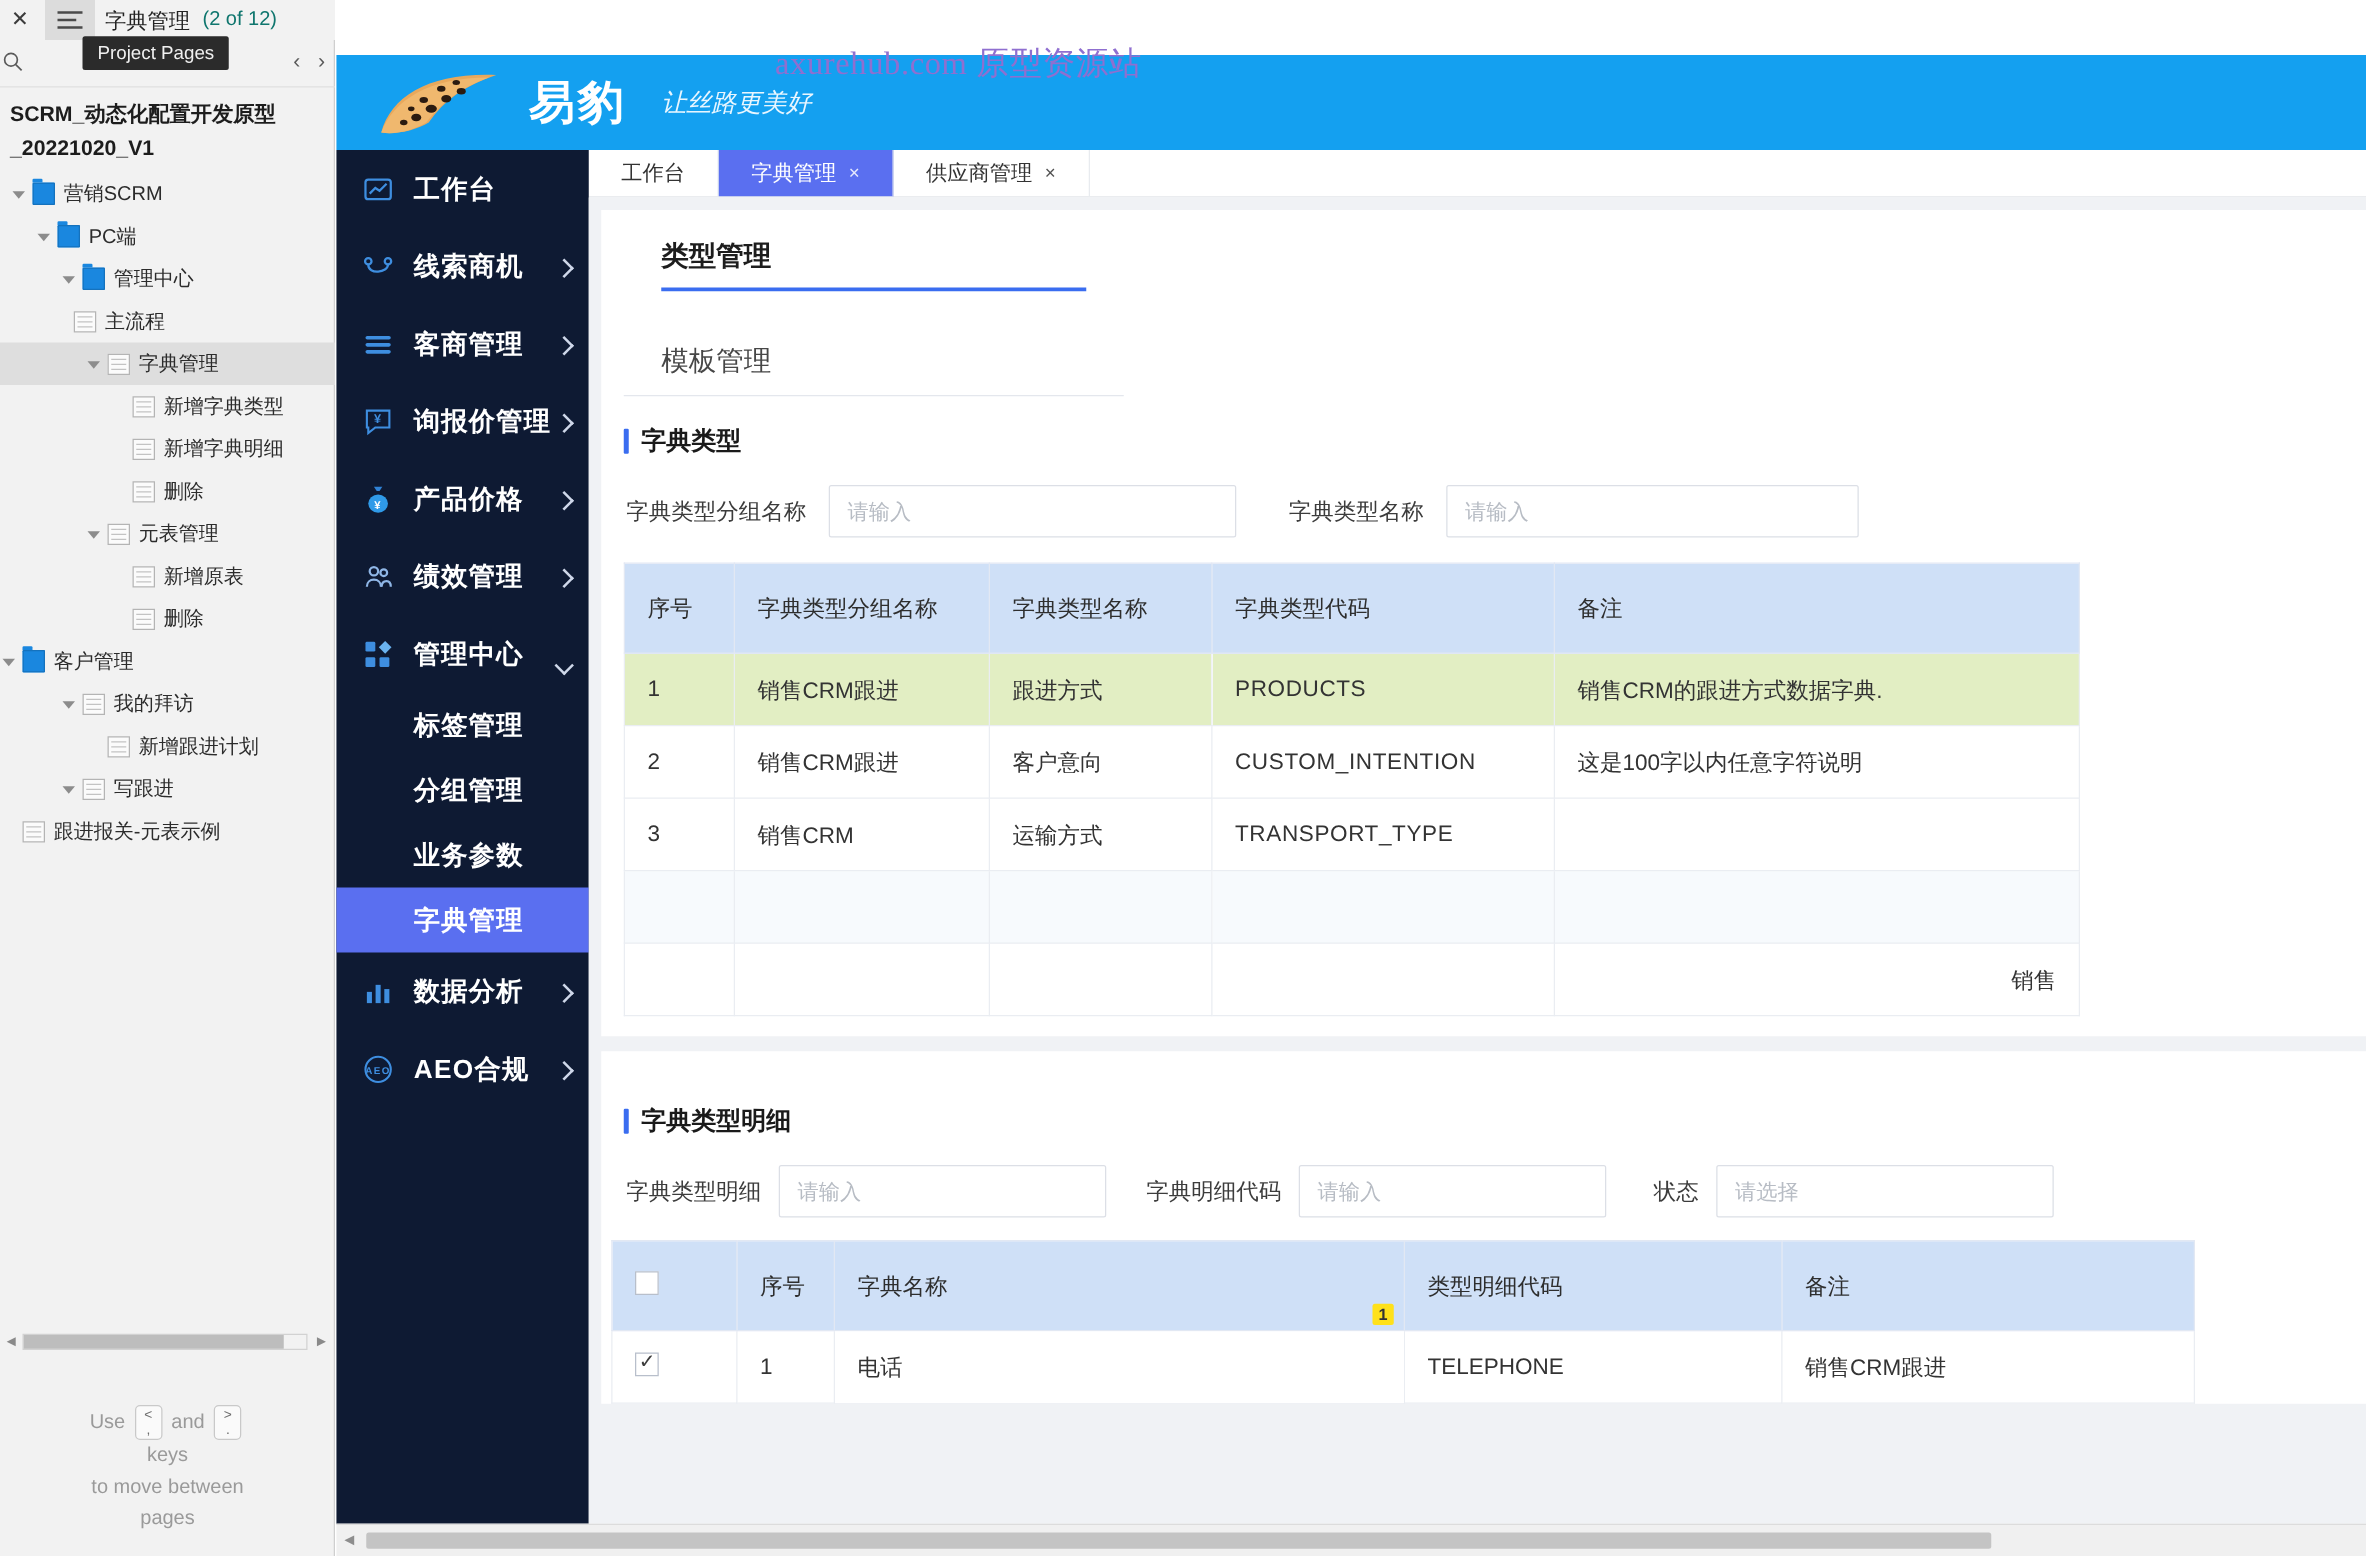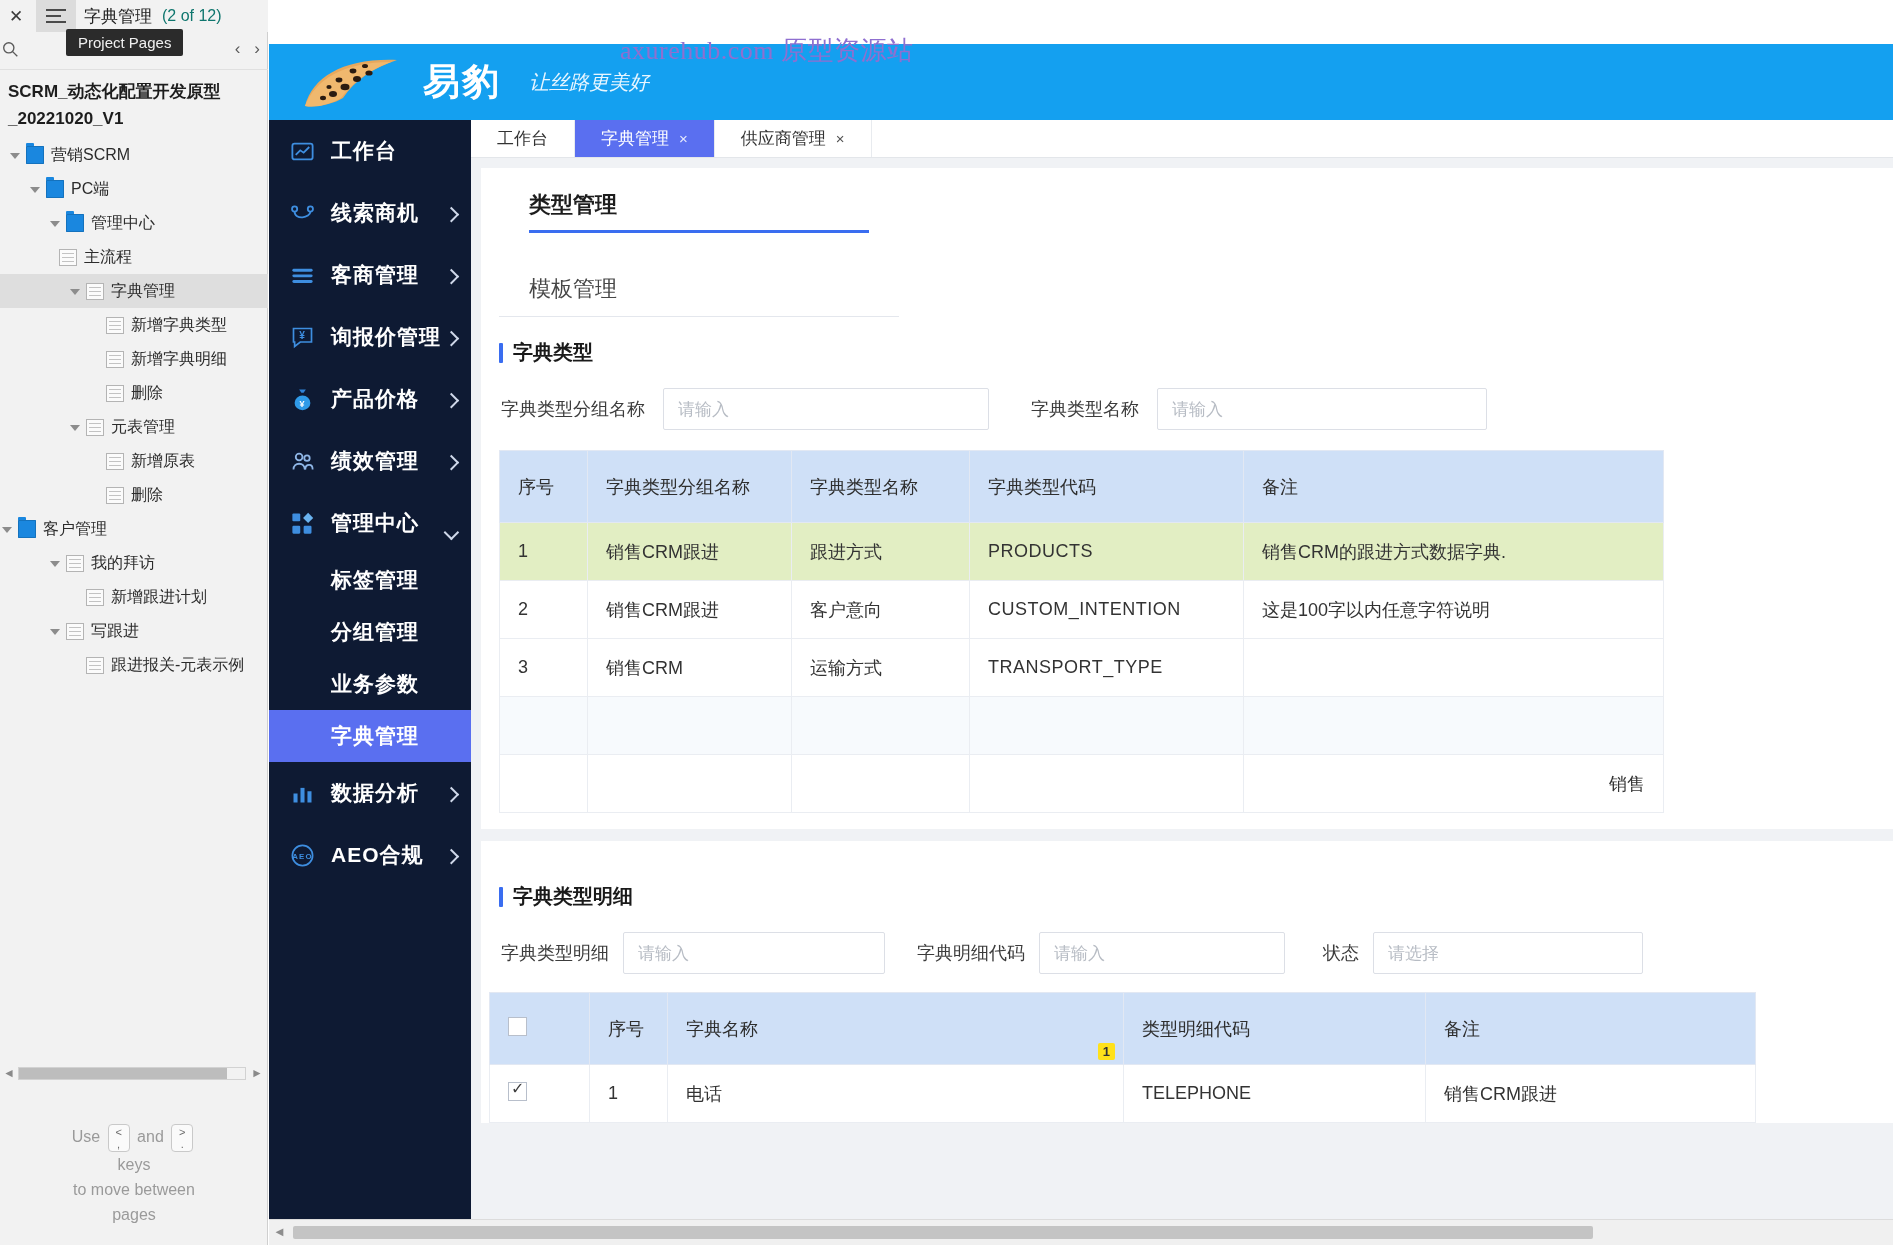--- a/index.html
+++ b/index.html
@@ -402,21 +402,21 @@
         <div class="tree-node" style="padding-left: 68px;">
           <span class="caret"></span>
           <span class="ic page"></span>
           <span>新增跟进计划</span>
         </div>
         <div class="tree-node" style="padding-left: 48px;">
           <span class="caret open"></span>
           <span class="ic page"></span>
           <span>写跟进</span>
         </div>
-        <div class="tree-node" style="padding-left: 68px; align-items: center;">
+        <div class="tree-node" style=" align-items: center;">
           <span class="caret"></span>
           <span class="ic page"></span>
           <span>跟进报关-元表示例</span>
         </div>
       </div>
 
     <div class="ax-hscroll">
       <div class="la">◄</div>
       <div class="track"></div>
       <div class="thumb"></div>

